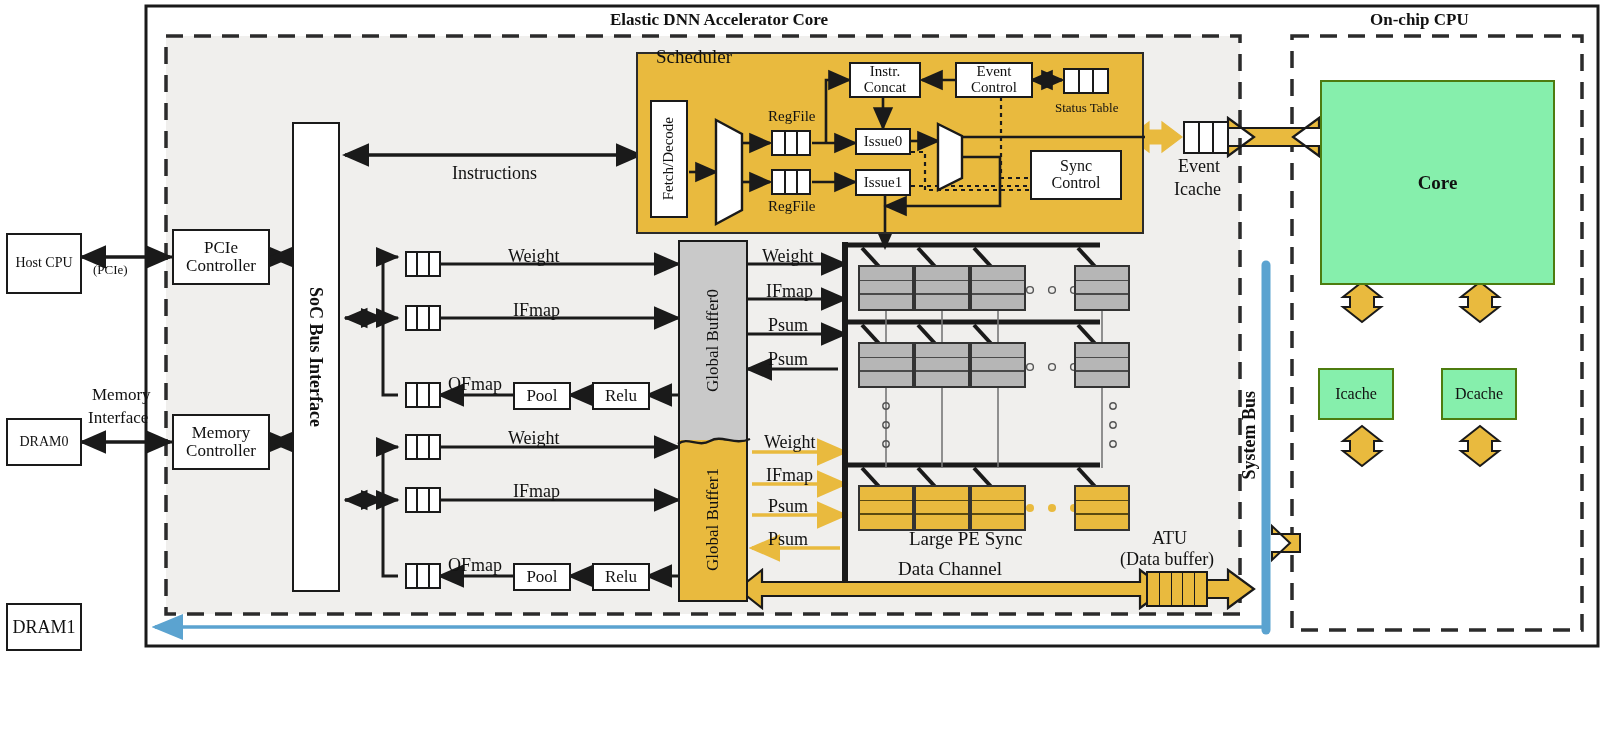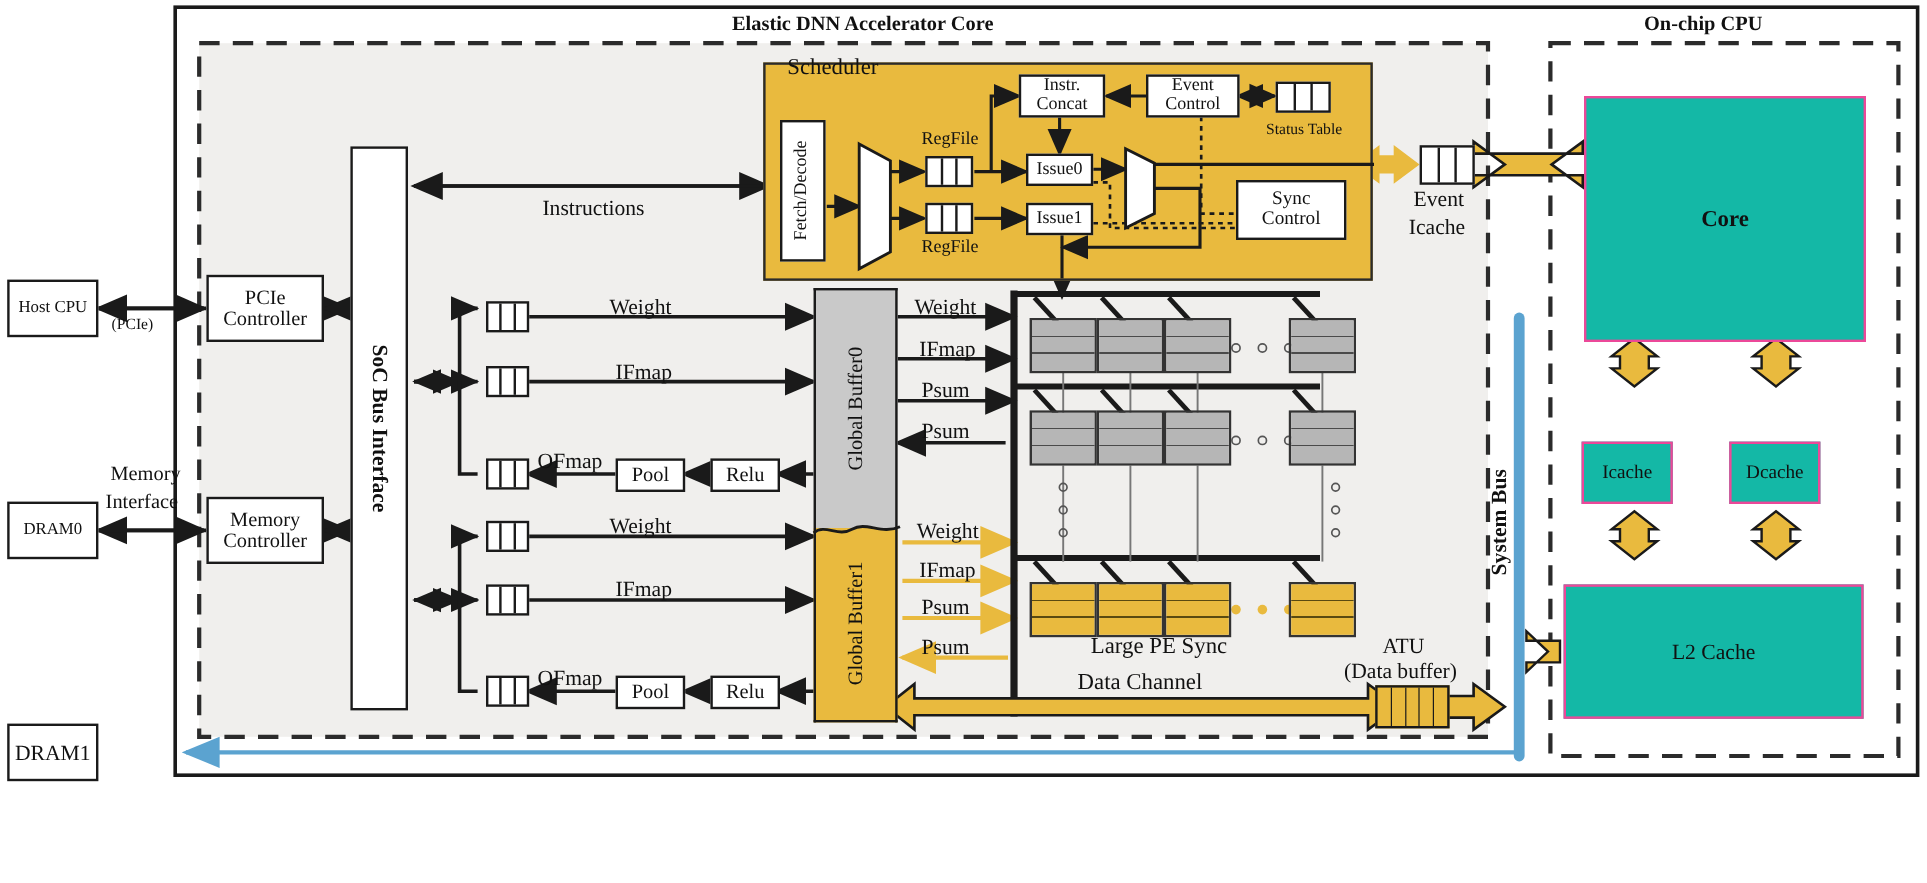--- a/index.html
+++ b/index.html
@@ -4,21 +4,21 @@
 <title>DNNGuard Architecture</title>
 <style>
   html,body{margin:0;padding:0;background:#ffffff;}
   body{width:1606px;height:736px;position:relative;
        font-family:"Liberation Serif","DejaVu Serif",serif;color:#111;overflow:hidden;}
   #stage{position:absolute;left:0;top:0;width:1606px;height:736px;}
   svg.layer{position:absolute;left:0;top:0;width:1606px;height:736px;}
   .node{position:absolute;box-sizing:border-box;display:flex;align-items:center;
         justify-content:center;text-align:center;line-height:1.05;}
   .bx{border:2px solid #1a1a1a;background:#fff;}
-  .gold{background:#14b8a6;border:2px solid #ec4899;}
+  .gold{background:#86efac;border:2px solid #4d7c0f;}
   .lbl{position:absolute;white-space:nowrap;}
   .vert{writing-mode:vertical-rl;text-orientation:mixed;}
   .vert.flip{transform:rotate(180deg);}
   .b{font-weight:bold;}
   .cap{position:absolute;width:1606px;text-align:center;}
 </style>
 </head>
 <body>
 
 <div id="stage">
@@ -206,21 +206,21 @@
 
     <path d="M1001,97 L1001,178 L1029,178" fill="none" stroke="#1a1a1a" stroke-width="2.2" stroke-dasharray="4,4"></path>
 
     <path d="M716,120 L742,134 L742,210 L716,224 z" fill="#fff" stroke="#1a1a1a" stroke-width="2.4"></path>
     <path d="M938,124 L962,136 L962,178 L938,190 z" fill="#fff" stroke="#1a1a1a" stroke-width="2.4"></path>
   </svg>
 
   <div class="lbl b" style="left:610px;top:10px;font-size:17px;z-index:8">Elastic DNN Accelerator Core</div>
   <div class="lbl b" style="left:1370px;top:10px;font-size:17px;z-index:8">On-chip CPU</div>
 
-  <div class="node bx" style="left:6px;top:233px;width:76px;height:48px;font-size:14px;z-index:7">Host CPU</div>
+  <div class="node bx" style="left:6px;top:233px;width:76px;height:61px;font-size:14px;z-index:7">Host CPU</div>
   <div class="node bx" style="left:6px;top:418px;width:76px;height:48px;font-size:14px;z-index:7">DRAM0</div>
   <div class="node bx" style="left:6px;top:603px;width:76px;height:48px;font-size:18px;z-index:7">DRAM1</div>
 
   <div class="lbl" style="left:93px;top:262px;font-size:13px;z-index:8">(PCIe)</div>
   <div class="lbl" style="left:92px;top:385px;font-size:17px;z-index:8">Memory</div>
   <div class="lbl" style="left:88px;top:408px;font-size:17px;z-index:8">Interface</div>
 
   <div class="node bx" style="left:172px;top:229px;width:98px;height:56px;flex-direction:column;font-size:17px;z-index:7">
     <span>PCIe</span>
     <span>Controller</span>
@@ -440,16 +440,15 @@
   <div class="lbl" style="left:1178px;top:156px;font-size:18px;z-index:9">Event</div>
   <div class="lbl" style="left:1174px;top:179px;font-size:18px;z-index:9">Icache</div>
 
   <div class="node" style="left:1236px;top:330px;width:26px;height:210px;z-index:8">
     <span class="vert flip b" style="font-size:18px">System Bus</span>
   </div>
 
   <div class="node gold" style="left:1320px;top:80px;width:235px;height:205px;font-size:19px;font-weight:bold;z-index:7">Core</div>
   <div class="node gold" style="left:1318px;top:368px;width:76px;height:52px;font-size:16px;z-index:7">Icache</div>
   <div class="node gold" style="left:1441px;top:368px;width:76px;height:52px;font-size:16px;z-index:7">Dcache</div>
-  <div class="node gold" style="left:1303px;top:487px;width:250px;height:112px;font-size:18px;z-index:7">L2 Cache</div>
 
 
 </div>
 
 </body></html>

